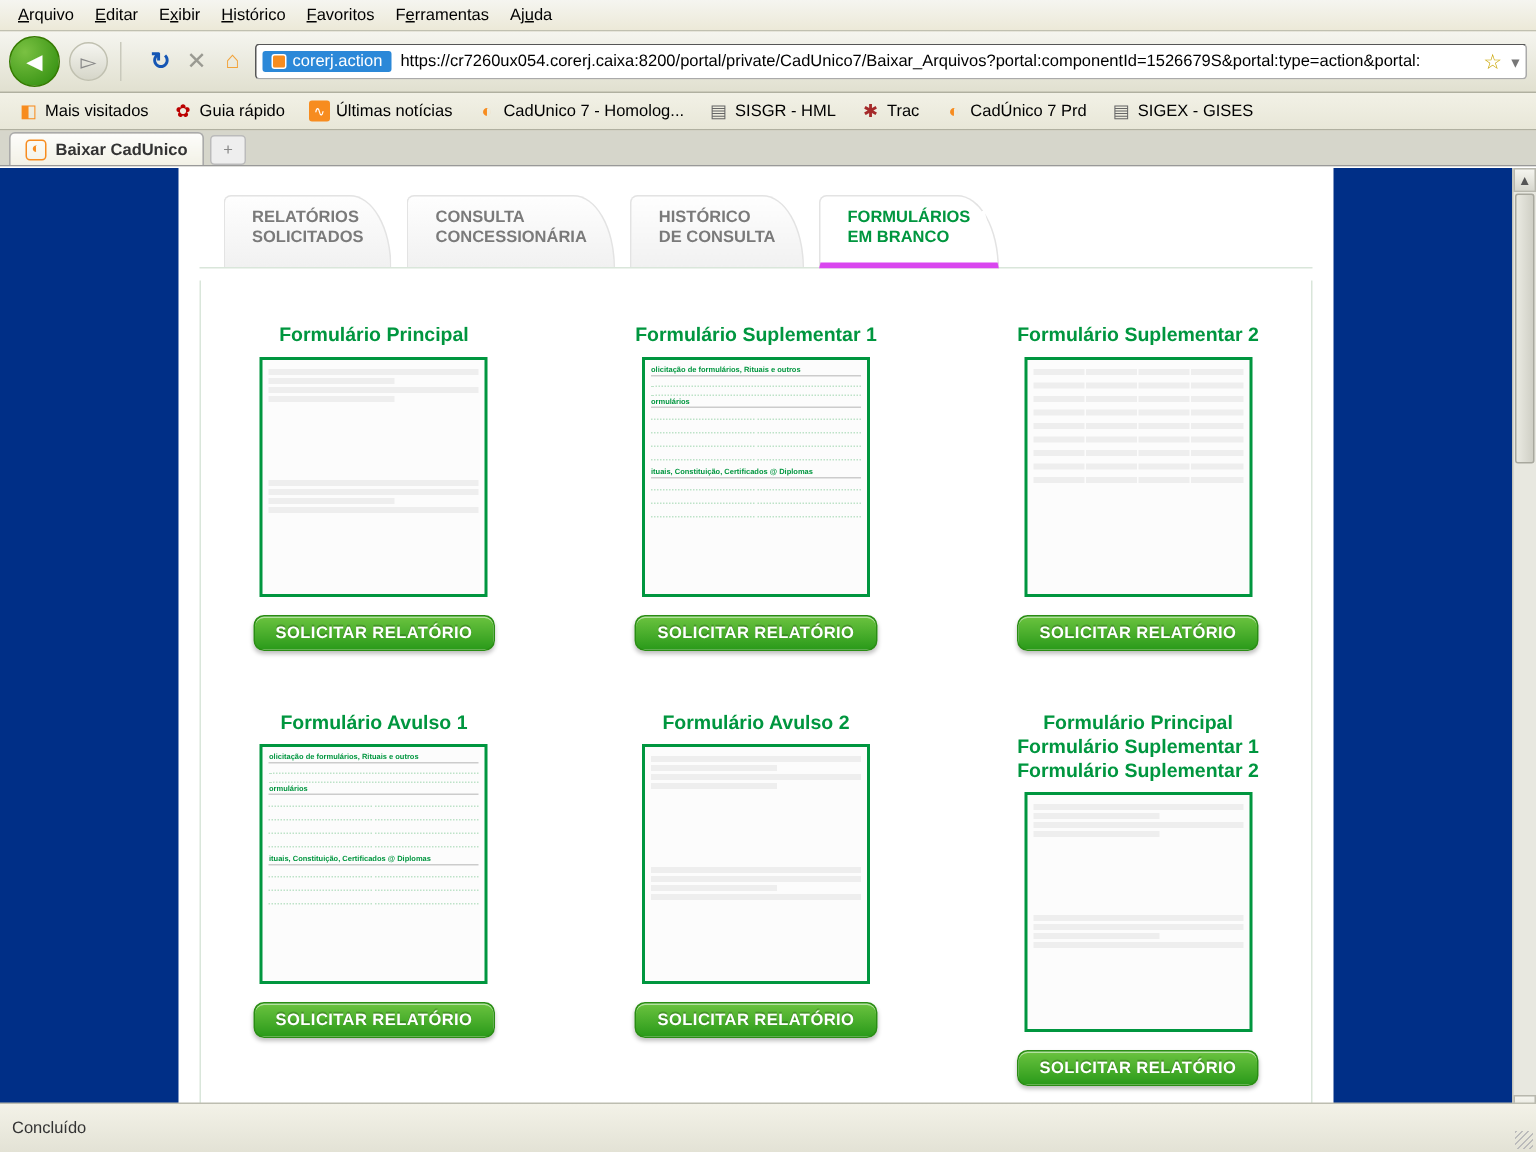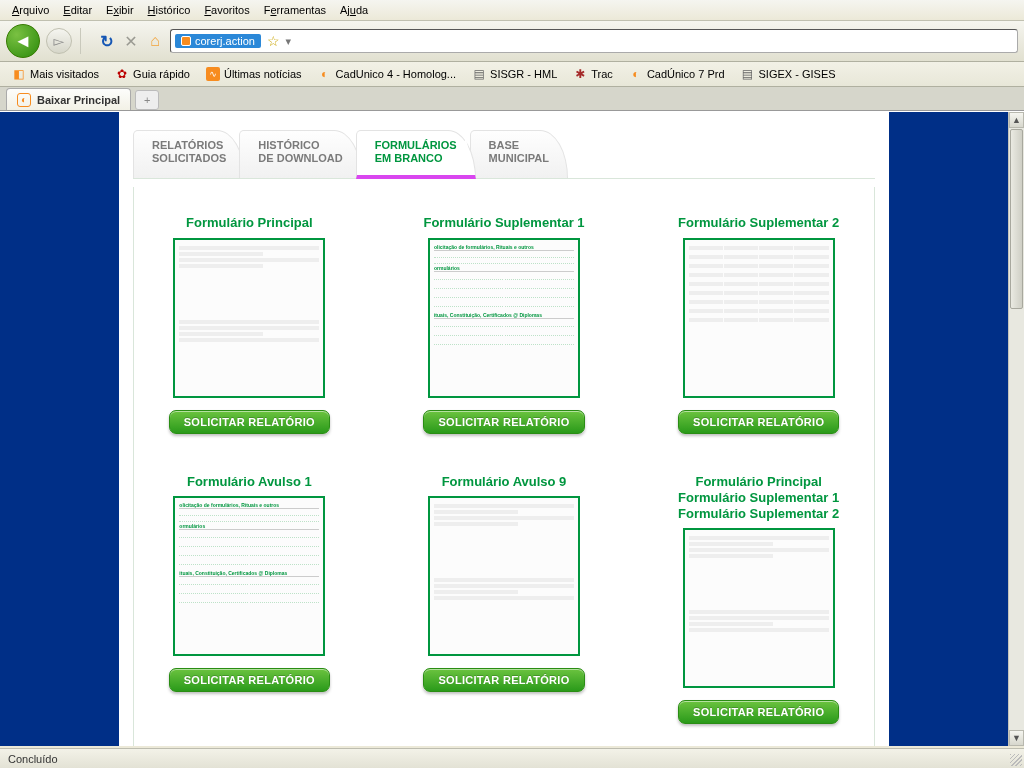--- a/index.html
+++ b/index.html
@@ -36,34 +36,34 @@
   .viewport { position: relative; width: 1024px; height: 635px; overflow: hidden; border-top:1px solid #fff; }
   .scrollbar { position:absolute;right:0;top:0;bottom:0;width:16px;background:#e8e8e0;border-left:1px solid #c4c4bb; }
   .sb-btn { height:16px;background:linear-gradient(#f5f5ef,#d7d7cd);border:1px solid #b8b8ae;display:flex;align-items:center;justify-content:center;color:#555;font-size:9px; }
   .sb-thumb { position:absolute;left:1px;right:1px;top:17px;height:180px;background:linear-gradient(to right,#eaeae2,#cfcfc5);border:1px solid #a8a89e;border-radius:2px; }
 
   .page-outer { position:absolute;left:0;right:16px;top:0;bottom:0;background:#002f87; display:flex; justify-content:center; }
   .page-inner { width: 770px; background:#fff; position:relative; padding: 18px 14px 36px; }
 
   
   .ctabs { display:flex; gap:0; margin-bottom: 8px; position:relative; border-bottom:1px solid #d9e6da; }
-  .ctab { position:relative; padding: 8px 18px 10px; color:#7a7a7a; font-size:11px; font-weight:bold; line-height:1.2; background: linear-gradient(#fefefe,#f1f1f1); border:1px solid #e3e3e3; border-bottom:none; border-radius: 5px 28px 0 0 / 5px 100% 0 0; margin-right:-6px; }
+  .ctab { position:relative; padding: 8px 18px 10px; color:#7a7a7a; font-size:11px; font-weight:bold; line-height:1.2; background: linear-gradient(#fefefe,#f1f1f1); border:1px solid #e3e3e3; border-bottom:none; border-radius: 5px 28px 0 0 / 5px 100% 0 0; margin-right:-6px;margin-left:16px; }
   .ctab.active { color:#00963f; z-index:2; background:#fff; border-bottom:4px solid #d946ef; margin-bottom:-1px; }
   .area { border:1px solid #d9e6da; border-top:none; padding: 28px 3px 40px; }
   .grid { display:grid; grid-template-columns: repeat(3, 1fr); gap: 40px 30px; }
   .card { text-align:center; }
   .card-title { color:#00963f; font-weight:bold; font-size:13px; margin-bottom:6px; line-height:1.25; min-height: 16px; }
   .card6 .card-title { min-height: 48px; }
   .thumb { width: 152px; height: 160px; border:2px solid #00963f; margin: 0 auto 12px; background:#fcfcfc; position:relative; overflow:hidden; font-size:5px; color:#999; padding:4px; text-align:left; }
   .thumb .hdr { color:#00963f; font-weight:bold; border-bottom:1px solid #ccc; margin-bottom:2px;}
   .thumb .row { height:5px; border-bottom:1px dotted #ddd; margin:1px 0; }
   .thumb.green .row { border-color:#bde2c8; }
   .request-btn { display:inline-block; min-width:140px; padding:5px 14px; color:#fff; font-weight:bold; font-size:11px; letter-spacing:0.3px; border-radius:7px; background:linear-gradient(#6bc33f,#2a9a1a); border:1px solid #2a8d14; box-shadow: 0 2px 3px rgba(0,0,0,0.25), inset 0 1px 0 rgba(255,255,255,0.5); cursor:pointer; text-shadow:0 -1px 0 rgba(0,0,0,0.2); }
 
-  .statusbar { position:absolute; left:0; right:0; bottom:0; height:20px; background:linear-gradient(#f3f2e8,#e3e2d5); border-top:1px solid #bdbdb0; display:flex; align-items:center; padding:0 8px; font-size:11px; color:#333; }
+  .statusbar { position:absolute; left:0; right:0; bottom:0; height:33px; background:linear-gradient(#f3f2e8,#e3e2d5); border-top:1px solid #bdbdb0; display:flex; align-items:center; padding:0 8px; font-size:11px; color:#333; }
   .statusbar::after { content:""; position:absolute; right:2px; bottom:2px; width:12px; height:12px; background: repeating-linear-gradient(135deg,#bbb 0,#bbb 1px,transparent 1px,transparent 3px); }
 
   
   .fl { height:4px; background:#eee; margin:2px 0; }
   .fl.s { width:60%; }
   .gridlines { display:grid; grid-template-columns: 1fr 1fr; gap:2px; }
 </style>
 </head>
 <body>
 
@@ -83,41 +83,42 @@
   <div style="width:10px;border-left:1px solid #c9c9bc;height:26px;margin:0 2px"></div>
   <div class="nav-icon" style="color:#1556b4;font-weight:bold;font-size:16px;">↻</div>
   <div class="nav-icon" style="color:#9a9a92;font-size:16px;">✕</div>
   <div class="nav-icon" style="color:#f2a33a;font-size:16px;">⌂</div>
 
   <div class="urlbar">
     <span class="chip">
       <span style="display:inline-block;width:10px;height:10px;border:1px solid #fff;border-radius:2px;background:#f78c1f"></span>
       <span>corerj.action</span>
     </span>
+    <input type="text" value="https://cr7260ux054.corerj.caixa:8200/portal/private/CadUnico7/Baixar_Arquivos?portal:componentId=1526679S&amp;portal:type=action&amp;portal:" style="">
     <span class="star">☆</span>
     <span style="color:#777">▾</span>
   </div>
 </div>
 
 <div class="bookbar">
   <div class="bm">
       <span class="bm-icon ic-orange">◧</span>
       <span>Mais visitados</span>
     </div>
   <div class="bm">
       <span class="bm-icon ic-red">✿</span>
       <span>Guia rápido</span>
     </div>
   <div class="bm">
       <span class="bm-icon ic-rss">∿</span>
       <span>Últimas notícias</span>
     </div>
   <div class="bm">
       <span class="bm-icon ic-orange">◐</span>
-      <span>CadUnico 4 - Homolog...</span>
+      <span>CadUnico 7 - Homolog...</span>
     </div>
   <div class="bm">
       <span class="bm-icon ic-page">▤</span>
       <span>SISGR - HML</span>
     </div>
   <div class="bm">
       <span class="bm-icon" style="color:#a52a2a">✱</span>
       <span>Trac</span>
     </div>
   <div class="bm">
@@ -126,45 +127,45 @@
     </div>
   <div class="bm">
       <span class="bm-icon ic-page">▤</span>
       <span>SIGEX - GISES</span>
     </div>
 </div>
 
 <div class="tabstrip">
   <div class="tab">
     <span class="o-ic">◐</span>
-    <span>Baixar Principal</span>
+    <span>Baixar CadUnico</span>
   </div>
   <div class="newtab">+</div>
 </div>
 
 <div class="viewport">
   <div class="page-outer">
     <div class="page-inner">
 
       <div class="ctabs">
         <div class="ctab">
           <div>RELATÓRIOS</div>
             <div>SOLICITADOS</div>
         </div>
         <div class="ctab">
+          <div>CONSULTA</div>
+            <div>CONCESSIONÁRIA</div>
+        </div>
+        <div class="ctab">
           <div>HISTÓRICO</div>
-            <div>DE DOWNLOAD</div>
+            <div>DE CONSULTA</div>
         </div>
         <div class="ctab active">
           <div>FORMULÁRIOS</div>
             <div>EM BRANCO</div>
-        </div>
-        <div class="ctab">
-          <div>BASE</div>
-            <div>MUNICIPAL</div>
         </div>
       </div>
 
       <div class="area">
         <div class="grid">
 
           <div class="card">
             <div class="card-title">Formulário Principal</div>
             <div class="thumb">
               <div class="fl"></div>
@@ -279,21 +280,21 @@
                   <div class="row"></div>
                   <div class="row"></div>
                   <div class="row"></div>
                   <div class="row"></div>
                 </div>
             </div>
             <button class="request-btn">SOLICITAR RELATÓRIO</button>
           </div>
 
           <div class="card">
-            <div class="card-title">Formulário Avulso 9</div>
+            <div class="card-title">Formulário Avulso 2</div>
             <div class="thumb">
               <div class="fl"></div>
                 <div class="fl s"></div>
                 <div class="fl"></div>
                 <div class="fl s"></div>
               <div style="height:48px"></div>
               <div class="fl"></div>
                 <div class="fl"></div>
                 <div class="fl s"></div>
                 <div class="fl"></div>

